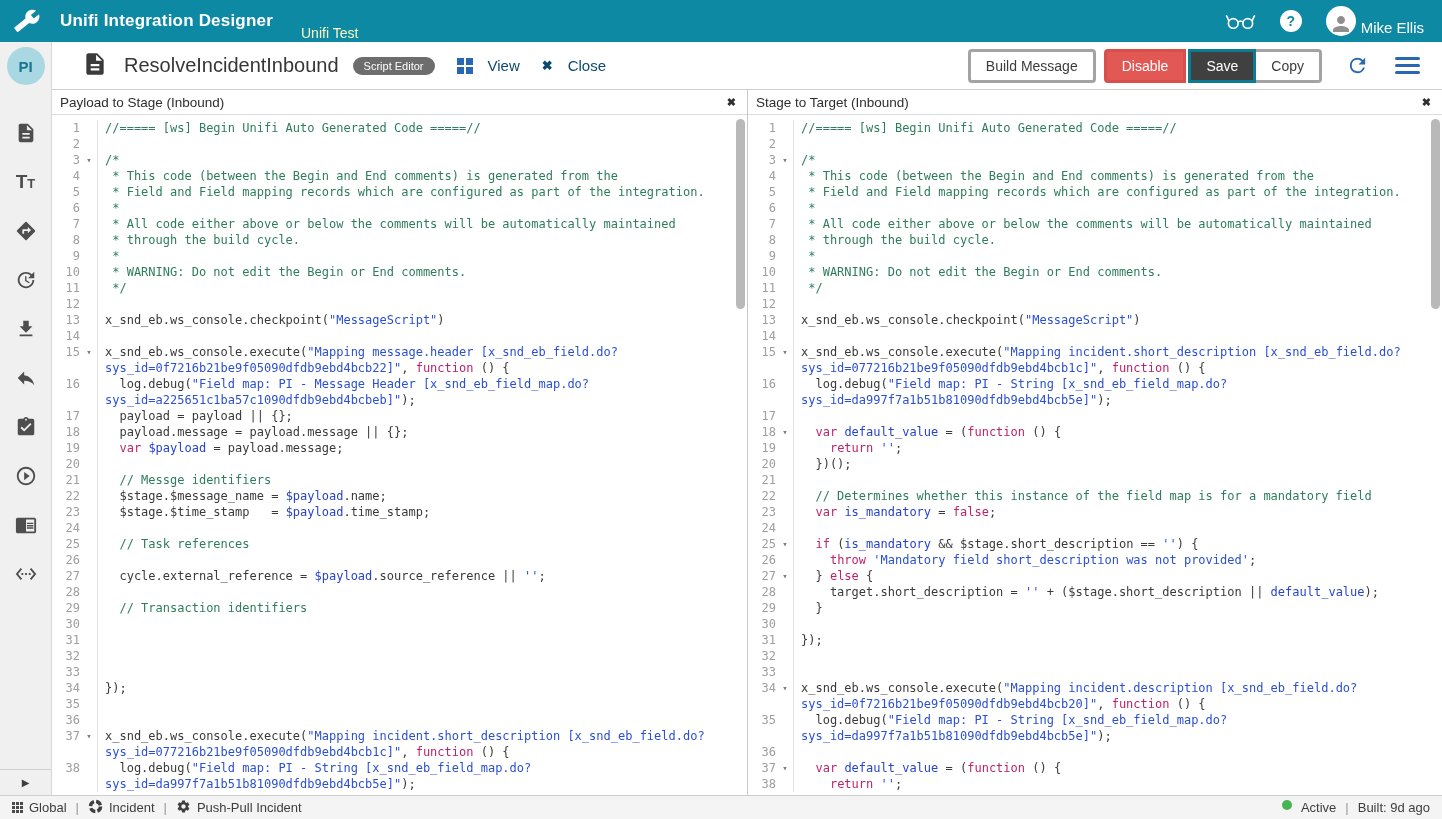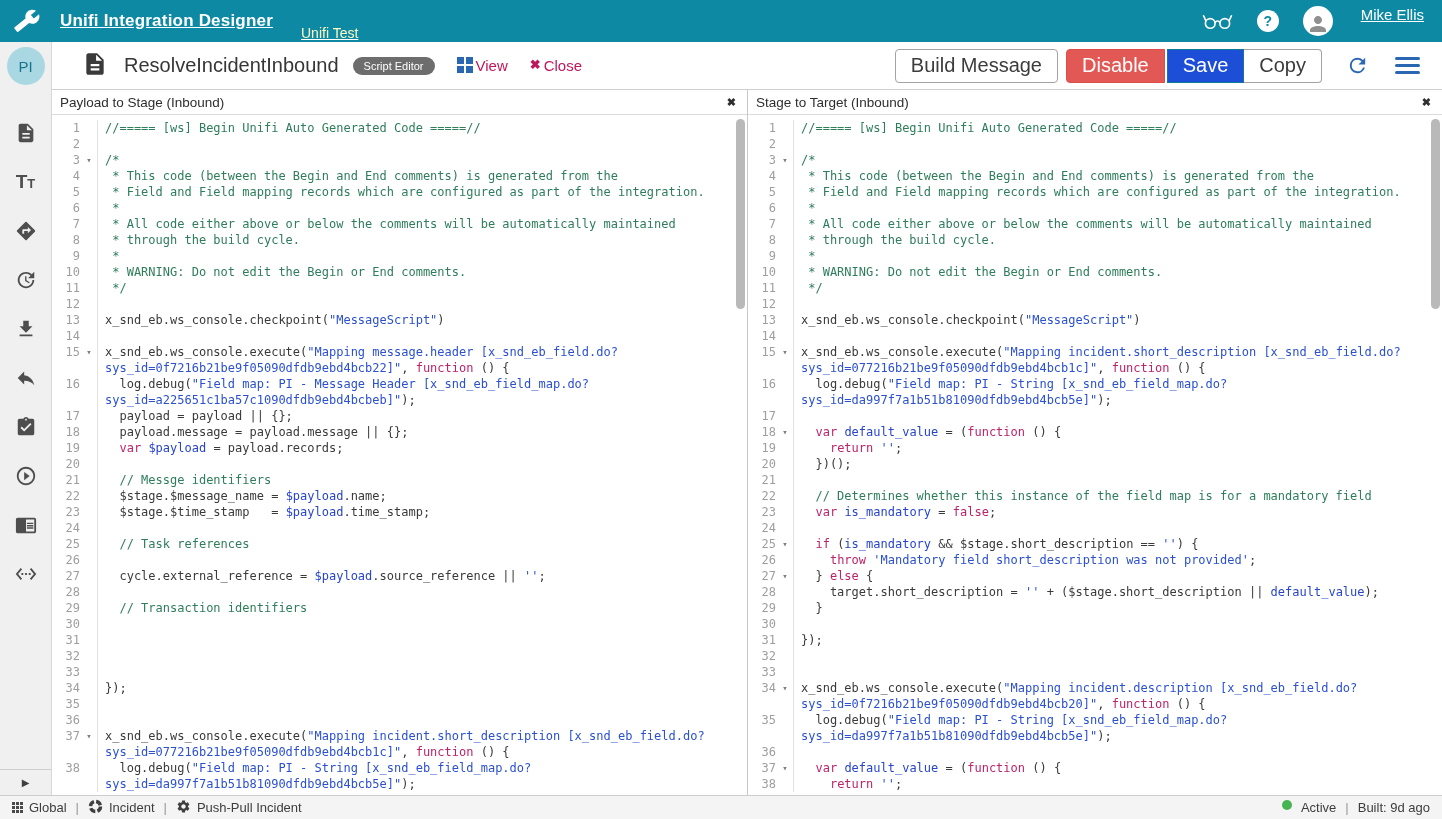--- a/index.html
+++ b/index.html
@@ -1,53 +1,53 @@
 <!DOCTYPE html>
 <html><head>
 <meta charset="utf-8">
 <style>
   * { box-sizing: border-box; margin: 0; padding: 0; }
   html,body { width:1442px; height:819px; overflow:hidden; }
   body { font-family:"Liberation Sans", sans-serif; background:#fff; }
   .app { width:1442px; height:819px; display:flex; flex-direction:column; }
 
   
-  .topbar { flex:0 0 42px; background:#0d89a3; display:flex; align-items:center; color:#fff; padding:0 18px 0 14px;text-decoration:underline; }
+  .topbar { flex:0 0 42px; background:#0d89a3; display:flex; align-items:center; color:#fff; padding:0 18px 0 14px; }
   .logo { width:30px; display:flex; align-items:center; margin-right:16px; cursor:pointer; }
   .app-title { font-size:17px; font-weight:700; letter-spacing:.2px; }
   .workspace { font-size:14px; margin-left:28px; color:#fef9c3;margin-top:24px; }
   .tb-right { margin-left:auto; display:flex; align-items:center; gap:24px; }
   .glasses { display:flex; cursor:pointer; }
   .help-btn { width:22px; height:22px; border-radius:50%; background:#fff; color:#0d89a3; font-weight:700; font-size:14px; display:flex; align-items:center; justify-content:center; cursor:pointer; }
-  .user { display:flex; align-items:flex-start; gap:28px; cursor:pointer; }
+  .user { display:flex; align-items:flex-end; gap:5px; cursor:pointer; }
   .avatar { width:30px; height:30px; border-radius:50%; background:#fff; display:flex; align-items:flex-end; justify-content:center; overflow:hidden; }
   .user-name { font-size:15px; }
 
   
   .toolbar { flex:0 0 48px; background:#fff; display:flex; align-items:center; padding:0 14px 0 30px; border-bottom:1px solid #cfcfcf; }
   .doc-title { font-size:20px; color:#363636; margin-left:16px; }
   .badge { margin-left:14px; background:#6d6d6d; color:#fff; font-size:11px; font-weight:400; padding:3px 11px; border-radius:10px; white-space:nowrap; }
-  .tlink { color:#be185d; font-size:15px; display:flex; align-items:flex-start; gap:3px; margin-left:22px; cursor:pointer; }
+  .tlink { color:#0c4a6e; font-size:15px; display:flex; align-items:center; gap:15px; margin-left:22px; cursor:pointer; }
   .grid2 { display:grid; grid-template-columns:7px 7px; gap:2px; }
   .grid2 i { width:7px; height:7px; background:#2a67b2; display:block; }
   .close-x { font-size:13px; font-weight:700; }
   .toolbar-right { margin-left:auto; display:flex; align-items:center; }
-  .btn { height:34px; padding:0 15px; font-size:20px; display:flex; align-items:center; border:1px solid #a3a3a3; background:#fff; color:#3c3c3c; border-radius:4px; font-family:inherit; cursor:pointer; white-space:nowrap; }
+  .btn { height:34px; padding:0 15px; font-size:14px; display:flex; align-items:center; border:3px solid #a3a3a3; background:#fff; color:#3c3c3c; border-radius:4px; font-family:inherit; cursor:pointer; white-space:nowrap; }
   .btn-build { margin-right:8px; }
   .btn-disable { background:#e25855; border-color:#d94f4c; color:#fff; border-radius:4px 0 0 4px; }
-  .btn-save { background:#1d4ed8; border-color:#0e7b94; color:#fff; border-radius:0; margin-left:2px; }
+  .btn-save { background:#404040; border-color:#0e7b94; color:#fff; border-radius:0; margin-left:2px; }
   .btn-copy { border-radius:0 4px 4px 0; margin-left:0; border-left:none; }
   .icon-btn { margin-left:24px; background:none; border:none; cursor:pointer; display:flex; }
   .hamburger { display:flex; flex-direction:column; gap:4px; margin-left:26px; margin-right:8px; cursor:pointer; }
   .hamburger i { width:25px; height:3px; background:#2a67b2; border-radius:1.5px; display:block; }
 
   
   .mid { flex:1; display:flex; min-height:0; }
   .sidebar { flex:0 0 52px; background:#f0f0f0; border-right:1px solid #d8d8d8; display:flex; flex-direction:column; align-items:center; }
-  .pi-avatar { margin-top:5px; width:38px; height:38px; border-radius:50%; background:#a9d7e2; color:#17768f; display:flex; align-items:center; justify-content:center; font-weight:400; font-size:15px; cursor:pointer; }
+  .pi-avatar { margin-top:5px; width:38px; height:38px; border-radius:50%; background:#a9d7e2; color:#17768f; display:flex; align-items:center; justify-content:center; font-weight:700; font-size:15px; cursor:pointer; }
   .sb-nav { margin-top:36px; display:flex; flex-direction:column; gap:25px; align-items:center; }
   .sb-item { width:24px; height:24px; display:flex; align-items:center; justify-content:center; cursor:pointer; }
   .tt-icon { display:flex; align-items:baseline; font-weight:700; color:#4e4e4e; }
   .tt-icon .t1 { font-size:19px; }
   .tt-icon .t2 { font-size:13px; }
   .sb-expand { margin-top:auto; width:100%; flex:0 0 26px; border-top:1px solid #cfcfcf; display:flex; align-items:center; justify-content:center; color:#3f3f3f; font-size:10px; cursor:pointer; }
   .rightcol { flex:1; display:flex; flex-direction:column; min-width:0; }
 
   
   .panels { flex:1; display:flex; min-height:0; }
@@ -359,21 +359,21 @@
                   <span class="ln">18</span>
                   <span class="fold"></span>
                 </span>
                 <span class="ct"><span class="tok-p">  payload.message = payload.message || {};</span></span>
               </div>
               <div class="crow">
                 <span class="gut">
                   <span class="ln">19</span>
                   <span class="fold"></span>
                 </span>
-                <span class="ct"><span class="tok-p">  </span><span class="tok-k">var</span><span class="tok-p"> </span><span class="tok-v">$payload</span><span class="tok-p"> = payload.records;</span></span>
+                <span class="ct"><span class="tok-p">  </span><span class="tok-k">var</span><span class="tok-p"> </span><span class="tok-v">$payload</span><span class="tok-p"> = payload.message;</span></span>
               </div>
               <div class="crow">
                 <span class="gut">
                   <span class="ln">20</span>
                   <span class="fold"></span>
                 </span>
                 <span class="ct"></span>
               </div>
               <div class="crow">
                 <span class="gut">

